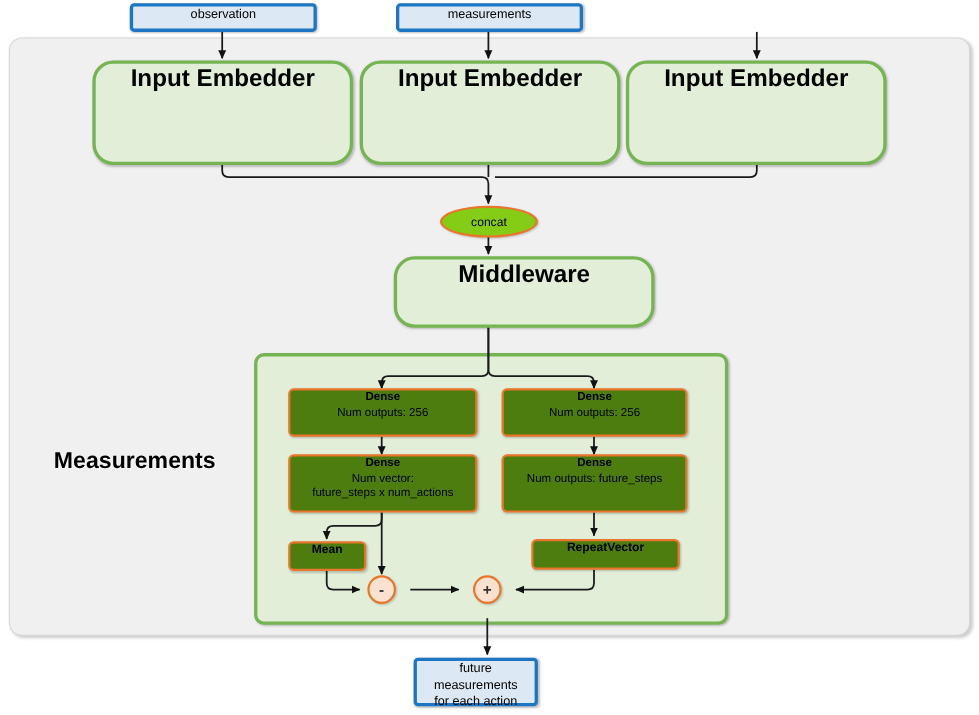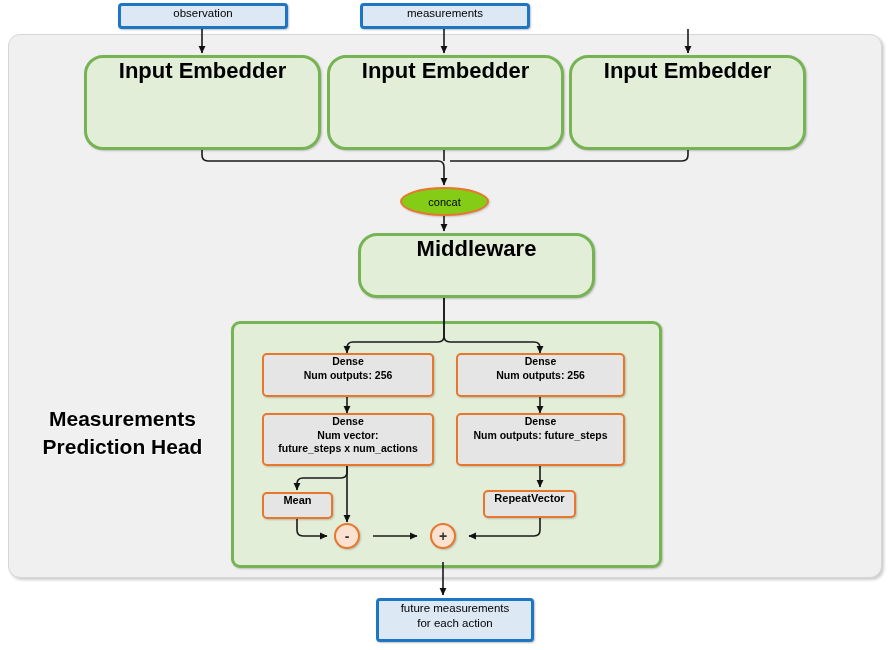--- a/index.html
+++ b/index.html
@@ -81,34 +81,34 @@
   }
   .head-box {
     background: #e2eed8;
     border: 3px solid #76b453;
     border-radius: 9px;
     box-shadow: 1px 1px 2px rgba(0,0,0,0.22);
   }
 
   
   .op-box {
-    background: #e5e5e5;
+    background: #4d7c0f;
     border: 2px solid #e8762c;
     border-radius: 5px;
     box-shadow: 1px 1px 2px rgba(0,0,0,0.2);
     color: #000;
     font-size: 10.5px;
     line-height: 13.5px;
   }
   .op-box .title {
     font-weight: bold;
     font-size: 10.5px;
   }
   .op-box .sub {
-    font-weight: 700;
+    font-weight: 400;
   }
   .plain-op {
     font-size: 11px;
     font-weight: bold;
   }
 
   
   .ellipse-node {
     position: absolute;
     background: #84cc16;
@@ -222,21 +222,20 @@
   <div class="ellipse-node" style="left:400px;top:187px;width:89px;height:29px;">
     <span>concat</span>
   </div>
 
   <div class="node green-box middleware" style="left:326px;top:233px;width:237px;height:65px;margin-left:32px;">
     <span>Middleware</span>
   </div>
 
   <div class="head-label">
     <div>Measurements</div>
-    <div>Prediction Head</div>
   </div>
 
   <div class="node op-box" style="left:262px;top:353px;width:172px;height:44px;">
     <span class="title">Dense</span>
     <span class="sub">Num outputs: 256</span>
   </div>
   <div class="node op-box" style="left:262px;top:413px;width:172px;height:53px;">
     <span class="title">Dense</span>
     <span class="sub">Num vector:</span>
     <span class="sub">future_steps x num_actions</span>
@@ -246,29 +245,29 @@
   </div>
 
   <div class="node op-box" style="left:456px;top:353px;width:169px;height:44px;">
     <span class="title">Dense</span>
     <span class="sub">Num outputs: 256</span>
   </div>
   <div class="node op-box" style="left:456px;top:413px;width:169px;height:53px;">
     <span class="title">Dense</span>
     <span class="sub">Num outputs: future_steps</span>
   </div>
-  <div class="node op-box plain-op" style="left:483px;top:490px;width:93px;height:28px;">
+  <div class="node op-box plain-op" style="left:483px;top:490px;width:135px;height:28px;">
     <span>RepeatVector</span>
   </div>
 
   <div class="circle-op" style="left:334px;top:523px;">
     <span>-</span>
   </div>
   <div class="circle-op" style="left:430px;top:523px;">
     <span>+</span>
   </div>
 
-  <div class="node io-box" style="left:376px;top:598px;width:158px;height:44px;">
+  <div class="node io-box" style="left:376px;top:598px;width:113px;height:44px;">
     <span>future measurements</span>
     <span>for each action</span>
   </div>
 
 </div>
 
 </body></html>

